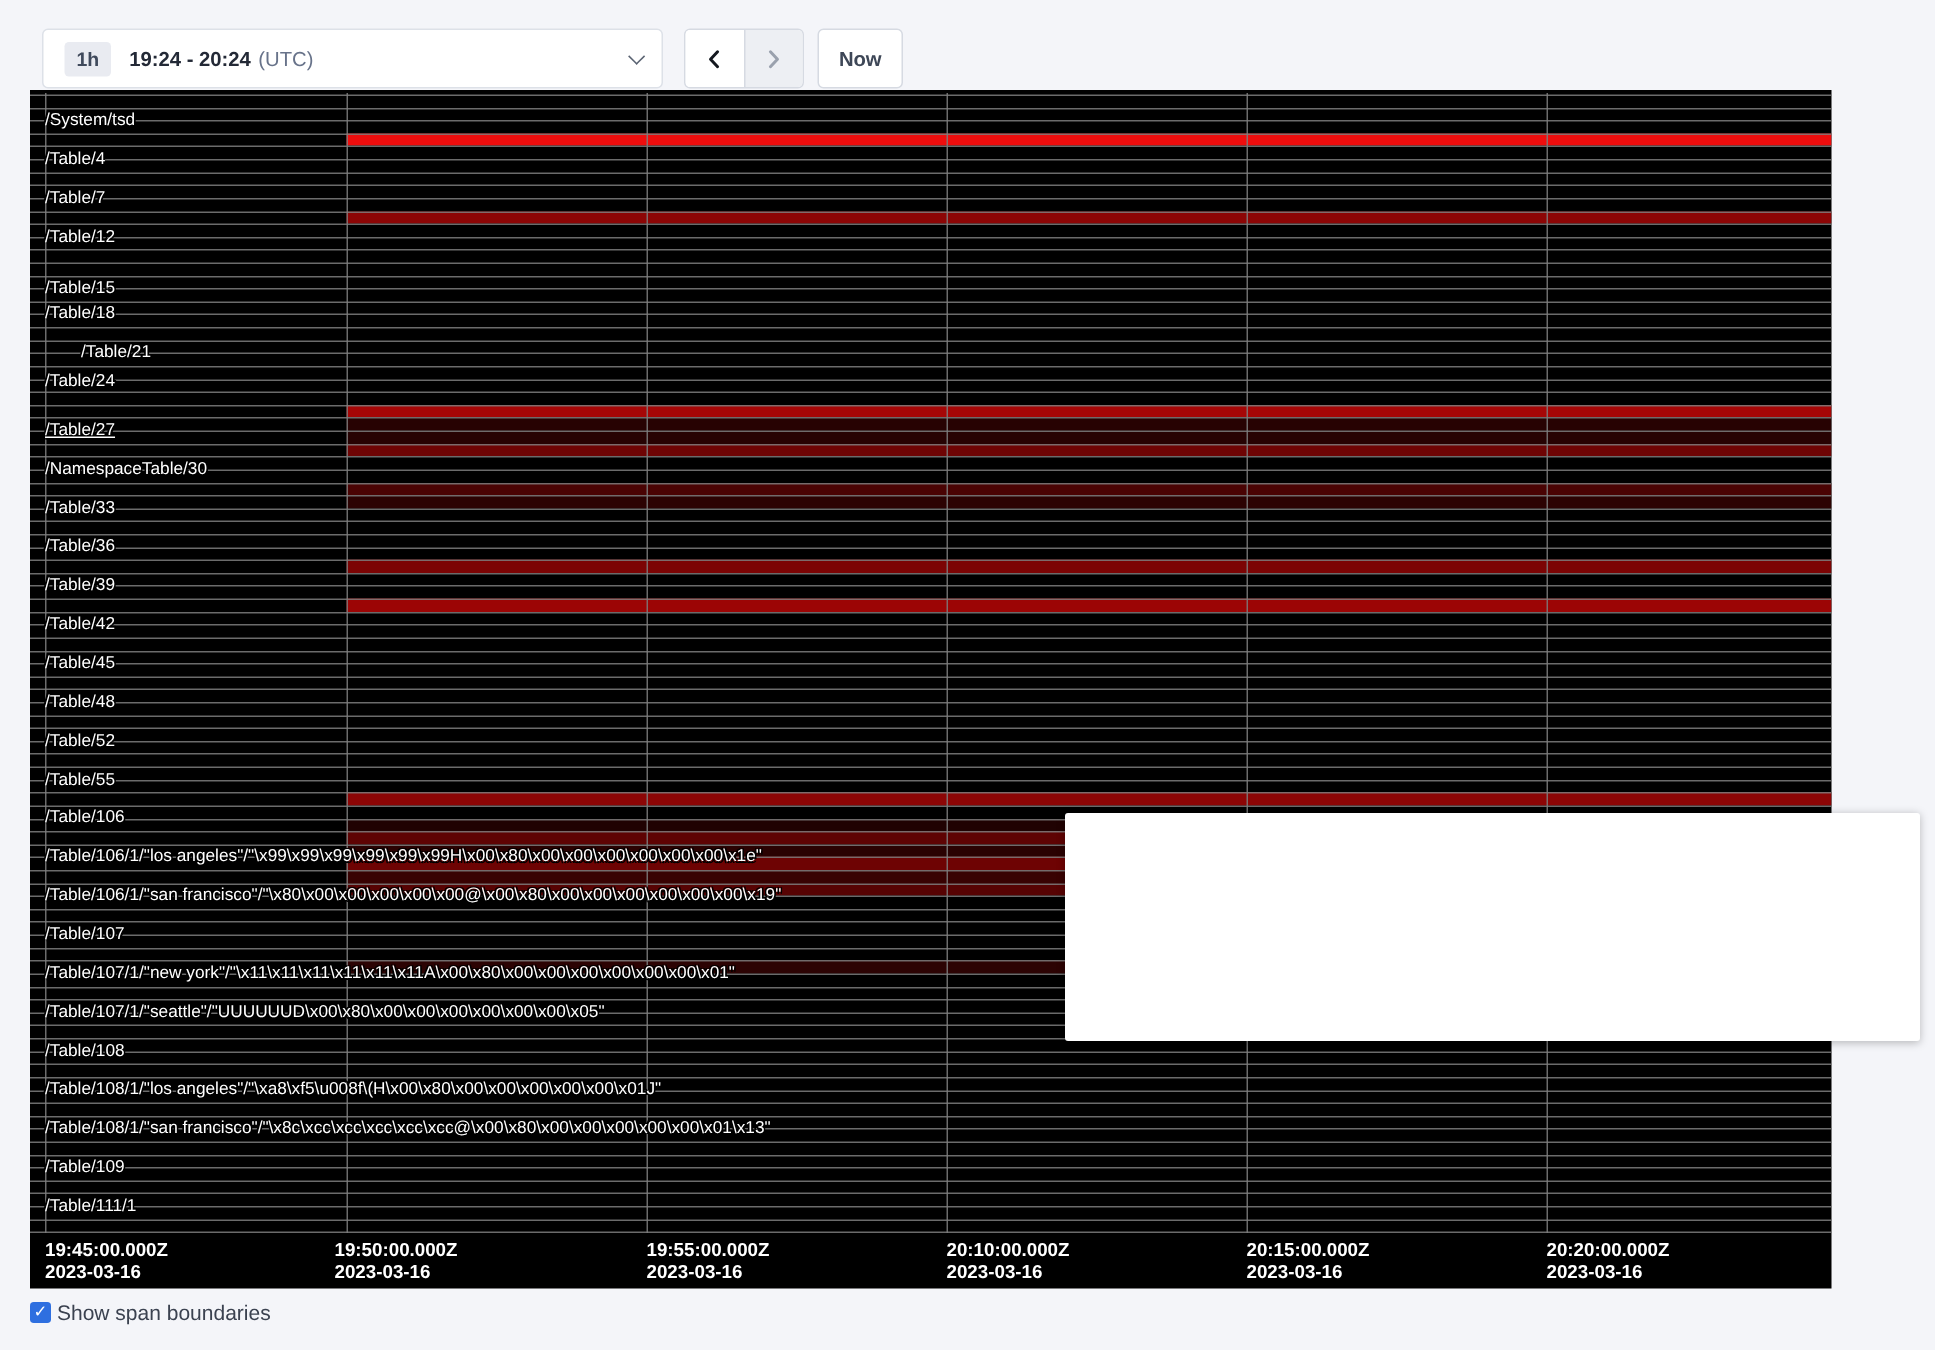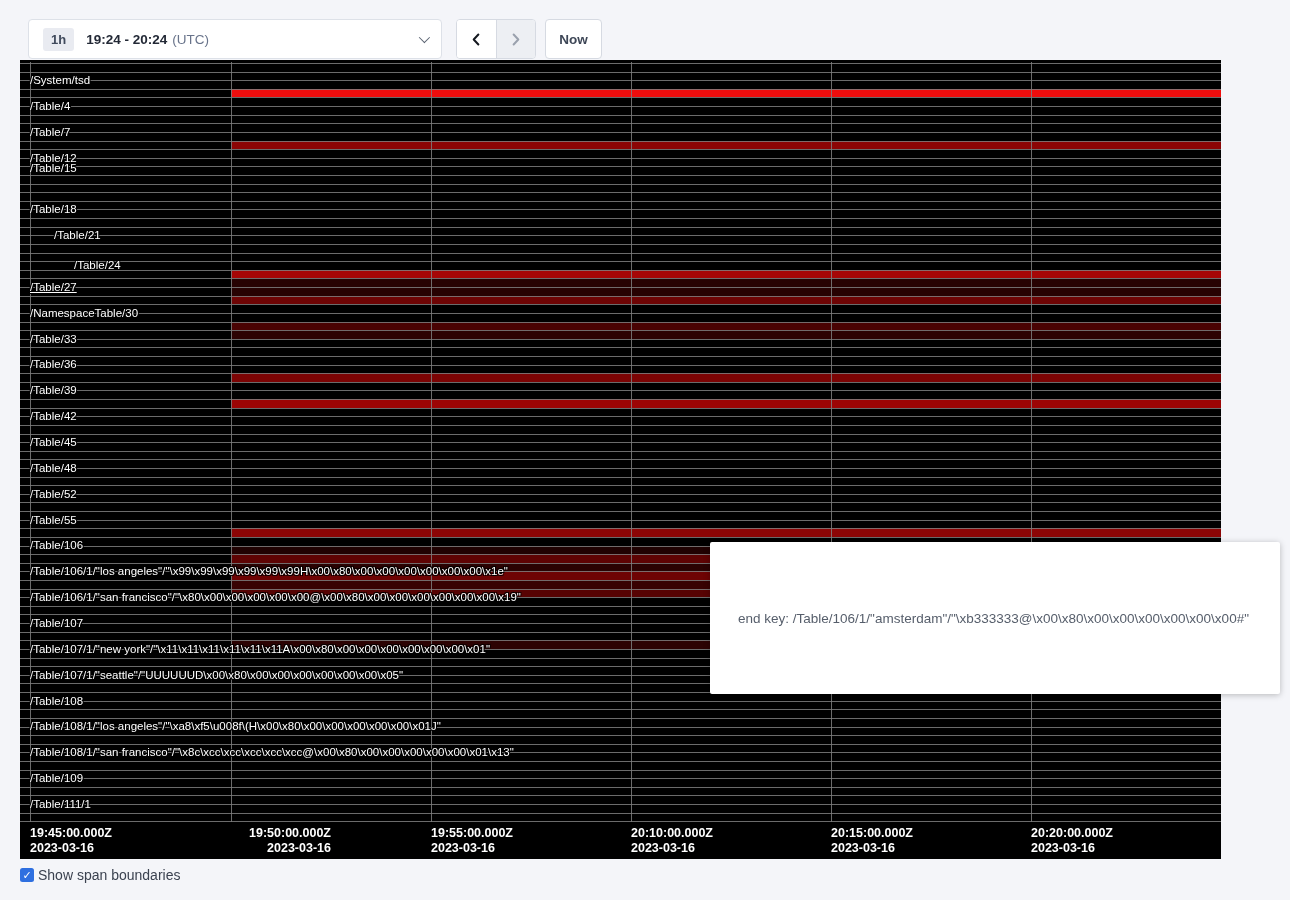--- a/index.html
+++ b/index.html
@@ -186,24 +186,24 @@
     <div class="vline" style="left: 10px; background: rgb(126, 126, 126);"></div>
     <div class="vline" style="left: 211px; background: rgb(126, 126, 126);"></div>
     <div class="vline" style="left: 411px; background: rgb(126, 126, 126);"></div>
     <div class="vline" style="left: 611px; background: rgb(126, 126, 126);"></div>
     <div class="vline" style="left: 811px; background: rgb(126, 126, 126);"></div>
     <div class="vline" style="left: 1011px; background: rgb(126, 126, 126);"></div>
     <div class="rowlabel" style="top: 14.117px;">/System/tsd</div>
     <div class="rowlabel" style="top: 39.968px;">/Table/4</div>
     <div class="rowlabel" style="top: 65.819px;">/Table/7</div>
     <div class="rowlabel" style="top: 91.67px;">/Table/12</div>
-    <div class="rowlabel" style="top: 102px;">/Table/15</div>
+    <div class="rowlabel" style="top: 126px;">/Table/15</div>
     <div class="rowlabel" style="top: 143.372px;">/Table/18</div>
     <div class="rowlabel" style="top: 169.223px; padding-left: 24px;">/Table/21</div>
-    <div class="rowlabel" style="top: 199px; padding-left: 44px;">/Table/24</div>
+    <div class="rowlabel" style="top: 188px;">/Table/24</div>
     <div class="rowlabel" style="top: 220.925px; text-decoration: underline;">/Table/27</div>
     <div class="rowlabel" style="top: 246.776px;">/NamespaceTable/30</div>
     <div class="rowlabel" style="top: 272.627px;">/Table/33</div>
     <div class="rowlabel" style="top: 298.478px;">/Table/36</div>
     <div class="rowlabel" style="top: 324.329px;">/Table/39</div>
     <div class="rowlabel" style="top: 350.18px;">/Table/42</div>
     <div class="rowlabel" style="top: 376.031px;">/Table/45</div>
     <div class="rowlabel" style="top: 401.882px;">/Table/48</div>
     <div class="rowlabel" style="top: 427.733px;">/Table/52</div>
     <div class="rowlabel" style="top: 453.584px;">/Table/55</div>
@@ -215,21 +215,21 @@
     <div class="rowlabel" style="top: 608.69px;">/Table/107/1/"seattle"/"UUUUUUD\x00\x80\x00\x00\x00\x00\x00\x00\x05"</div>
     <div class="rowlabel" style="top: 634.541px;">/Table/108</div>
     <div class="rowlabel" style="top: 660.392px;">/Table/108/1/"los angeles"/"\xa8\xf5\u008f\(H\x00\x80\x00\x00\x00\x00\x00\x01J"</div>
     <div class="rowlabel" style="top: 686.243px;">/Table/108/1/"san francisco"/"\x8c\xcc\xcc\xcc\xcc\xcc@\x00\x80\x00\x00\x00\x00\x00\x01\x13"</div>
     <div class="rowlabel" style="top: 712.094px;">/Table/109</div>
     <div class="rowlabel" style="top: 737.945px;">/Table/111/1</div>
     <div class="xtick" style="left: 10px;">
       <div>19:45:00.000Z</div>
       <div>2023-03-16</div>
     </div>
-    <div class="xtick" style="left: 229px; text-align: right;">
+    <div class="xtick" style="left: 203px;">
       <div>19:50:00.000Z</div>
       <div>2023-03-16</div>
     </div>
     <div class="xtick" style="left: 411px;">
       <div>19:55:00.000Z</div>
       <div>2023-03-16</div>
     </div>
     <div class="xtick" style="left: 611px;">
       <div>20:10:00.000Z</div>
       <div>2023-03-16</div>
@@ -238,19 +238,18 @@
       <div>20:15:00.000Z</div>
       <div>2023-03-16</div>
     </div>
     <div class="xtick" style="left: 1011px;">
       <div>20:20:00.000Z</div>
       <div>2023-03-16</div>
     </div>
   </div>
 
 <div class="tooltip">
-  <div>end key: /Table/106/1/"amsterdam"/"\xb333333@\x00\x80\x00\x00\x00\x00\x00\x00#"</div>
 </div>
 
 <div class="footer">
   <span class="checkbox">✓</span>
   <label>Show span boundaries</label>
 </div>
 
 </body></html>

